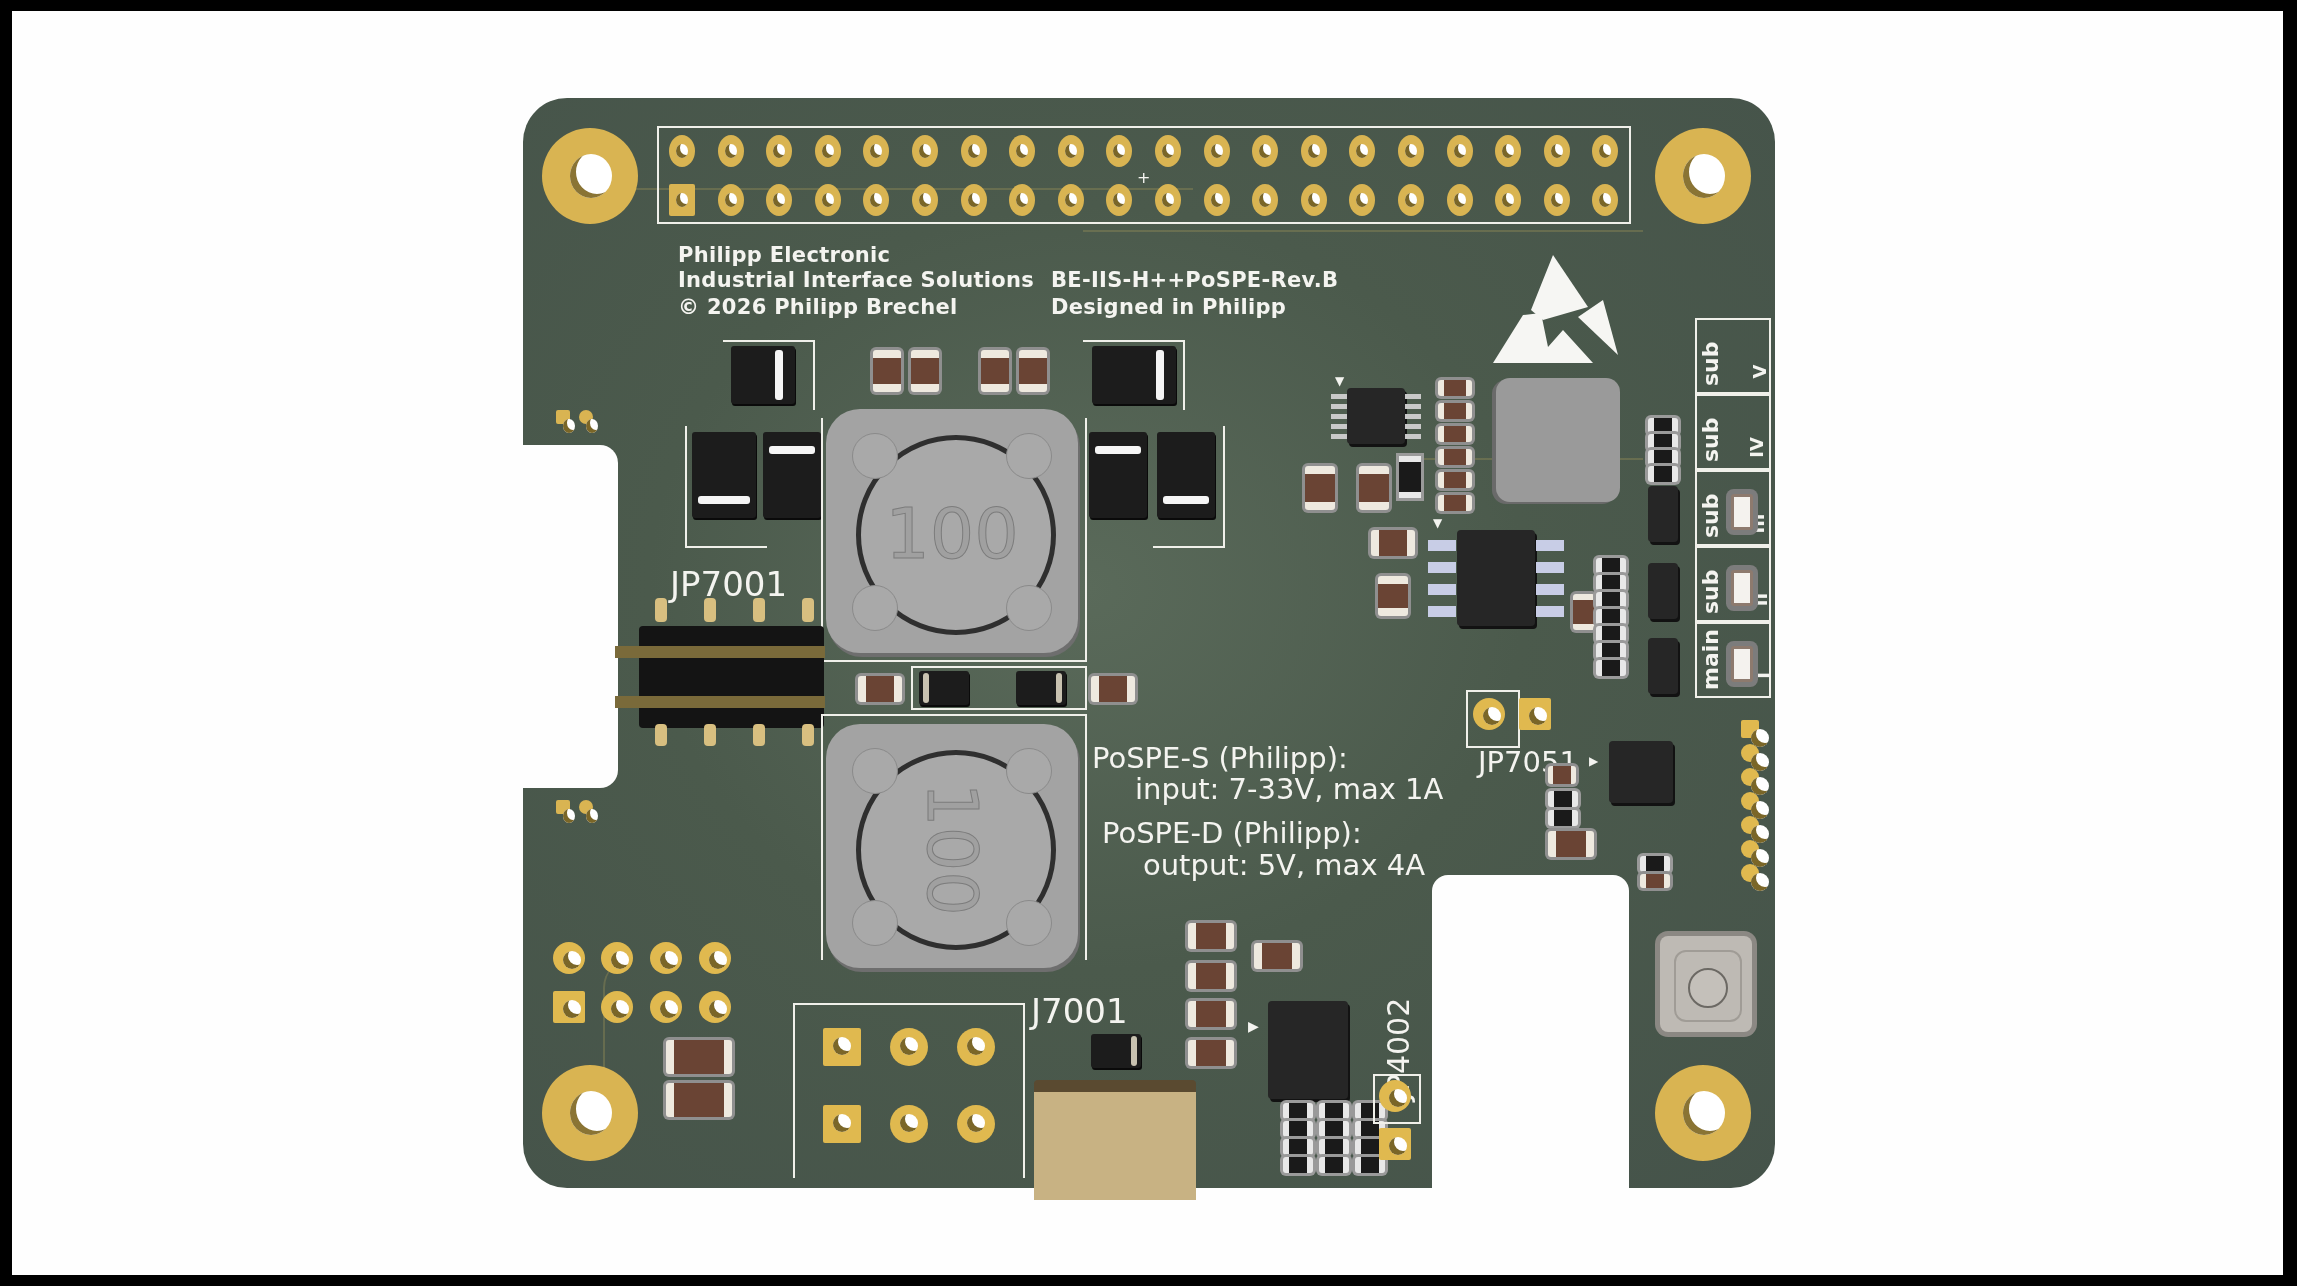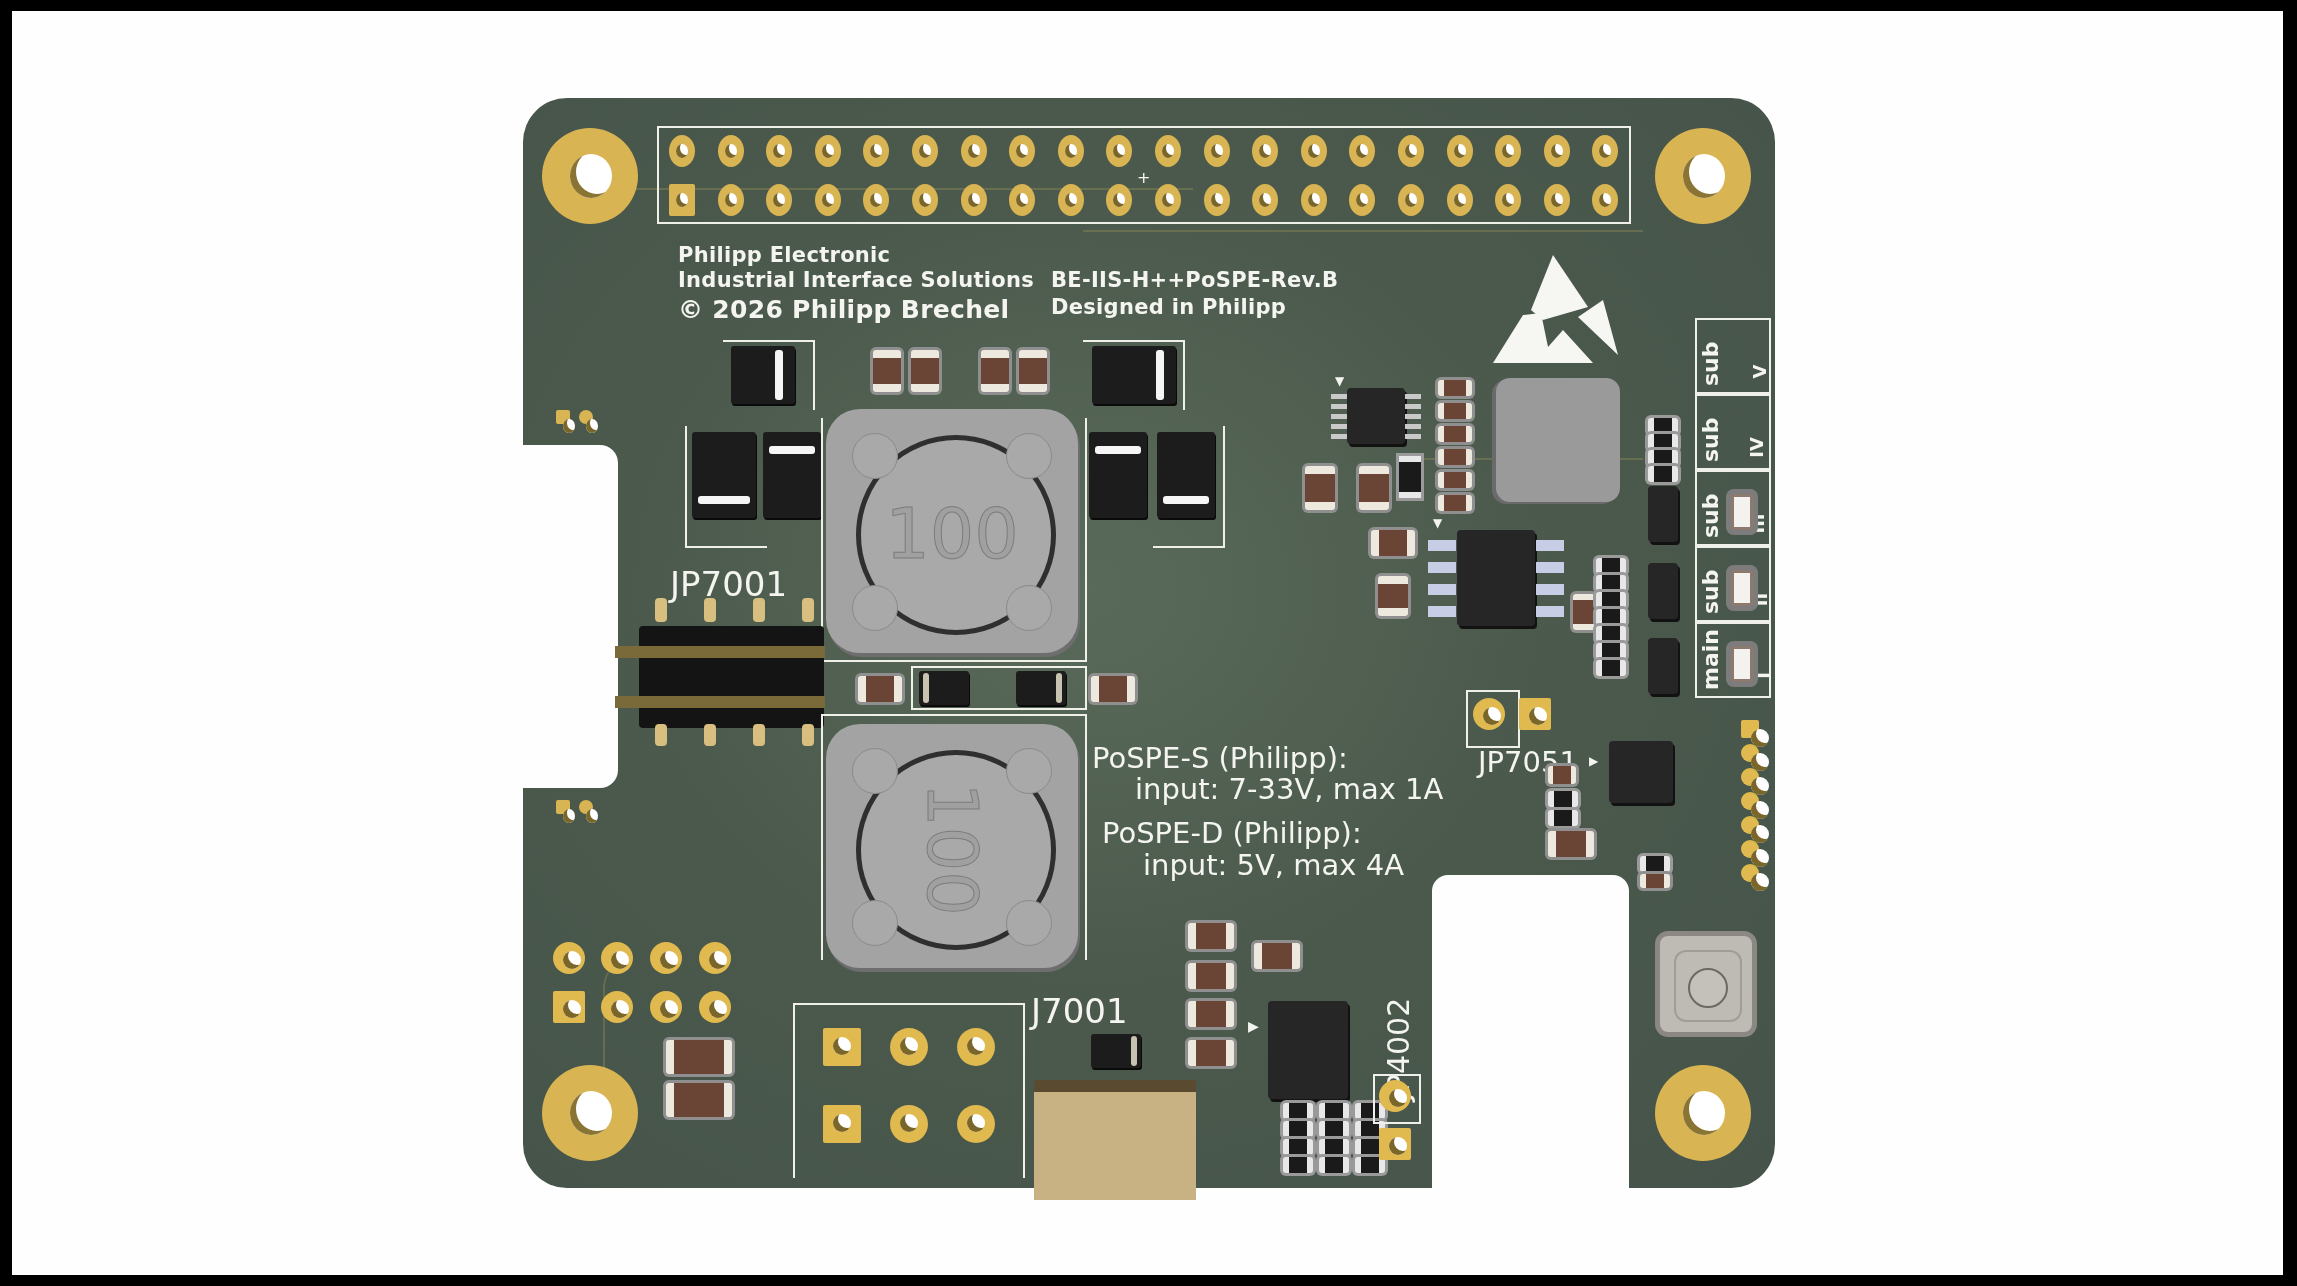--- a/index.html
+++ b/index.html
@@ -93,21 +93,21 @@
       <div class="pad" style="left: 729px; top: 49px;"></div>
       <div class="pad" style="left: 777.6px; top: 49px;"></div>
       <div class="pad" style="left: 826.2px; top: 49px;"></div>
       <div class="pad" style="left: 874.8px; top: 49px;"></div>
       <div class="pad" style="left: 923.4px; top: 49px;"></div>
     </div>
   <div class="silk-n" style="left:614px;top:70px;font-size:16px;">+</div>
 
   <div class="silk" style="left:155px;top:145px;font-size:21px;">Philipp Electronic</div>
   <div class="silk" style="left:155px;top:170px;font-size:21px;">Industrial Interface Solutions</div>
-  <div class="silk" style="left:155px;top:197px;font-size:25px;">© 2026 Philipp Brechel</div>
+  <div class="silk" style="left:155px;top:197px;font-size:21px;">© 2026 Philipp Brechel</div>
   <div class="silk" style="left:528px;top:170px;font-size:21px;">BE-IIS-H++PoSPE-Rev.B</div>
   <div class="silk" style="left:528px;top:197px;font-size:21px;">Designed in Philipp</div>
 
   <svg style="position:absolute;left:970px;top:157px;" width="125" height="115" viewBox="0 0 125 115">
     <polygon points="60,0 95,52 50,65 38,55" fill="#f6f6f3"></polygon>
     <polygon points="30,60 48,58 55,92 70,75 100,108 0,108" fill="#f6f6f3"></polygon>
     <polygon points="85,62 110,45 125,100" fill="#f6f6f3"></polygon>
   </svg>
 
   <div class="diode" style="left:208px;top:248px;width:64px;height:58px;">
@@ -186,21 +186,21 @@
     <div class="ind-lobe" style="left:180px;top:24px;"></div>
     <div class="ind-lobe" style="left:26px;top:176px;"></div>
     <div class="ind-lobe" style="left:180px;top:176px;"></div>
     <div class="ind-label" style="transform:rotate(90deg);">100</div>
   </div>
   <div class="box" style="left:298px;top:616px;width:262px;height:244px;border-width:2px 2px 0 2px;"></div>
 
   <div class="silk-n" style="left:569px;top:643px;font-size:29px;">PoSPE-S (Philipp):</div>
   <div class="silk-n" style="left:612px;top:674px;font-size:29px;">input: 7-33V, max 1A</div>
   <div class="silk-n" style="left:579px;top:718px;font-size:29px;">PoSPE-D (Philipp):</div>
-  <div class="silk-n" style="left:620px;top:750px;font-size:29px;">input: 5V, max 4A</div>
+  <div class="silk-n" style="left:620px;top:750px;font-size:29px;">output: 5V, max 4A</div>
 
   <div class="tpad" style="left:30px;top:844px;width:32px;height:32px;"></div>
   <div class="tpad" style="left:78px;top:844px;width:32px;height:32px;"></div>
   <div class="tpad" style="left:127px;top:844px;width:32px;height:32px;"></div>
   <div class="tpad" style="left:176px;top:844px;width:32px;height:32px;"></div>
   <div class="tpad sq" style="left:30px;top:893px;width:32px;height:32px;"></div>
   <div class="tpad" style="left:78px;top:893px;width:32px;height:32px;"></div>
   <div class="tpad" style="left:127px;top:893px;width:32px;height:32px;"></div>
   <div class="tpad" style="left:176px;top:893px;width:32px;height:32px;"></div>
   <div class="caph" style="left:143px;top:942px;width:66px;height:34px;"></div>

